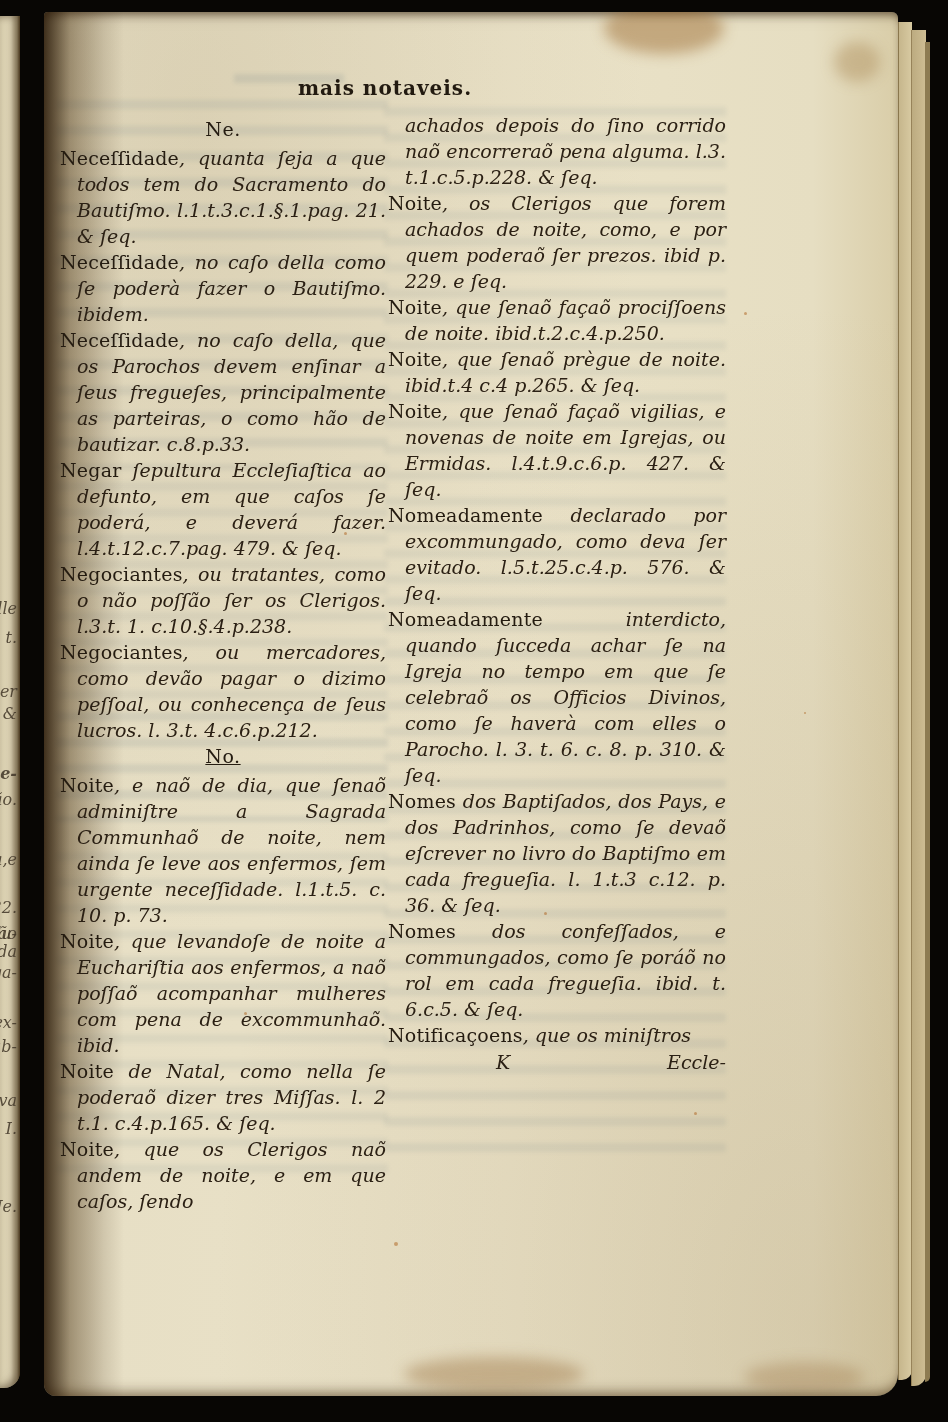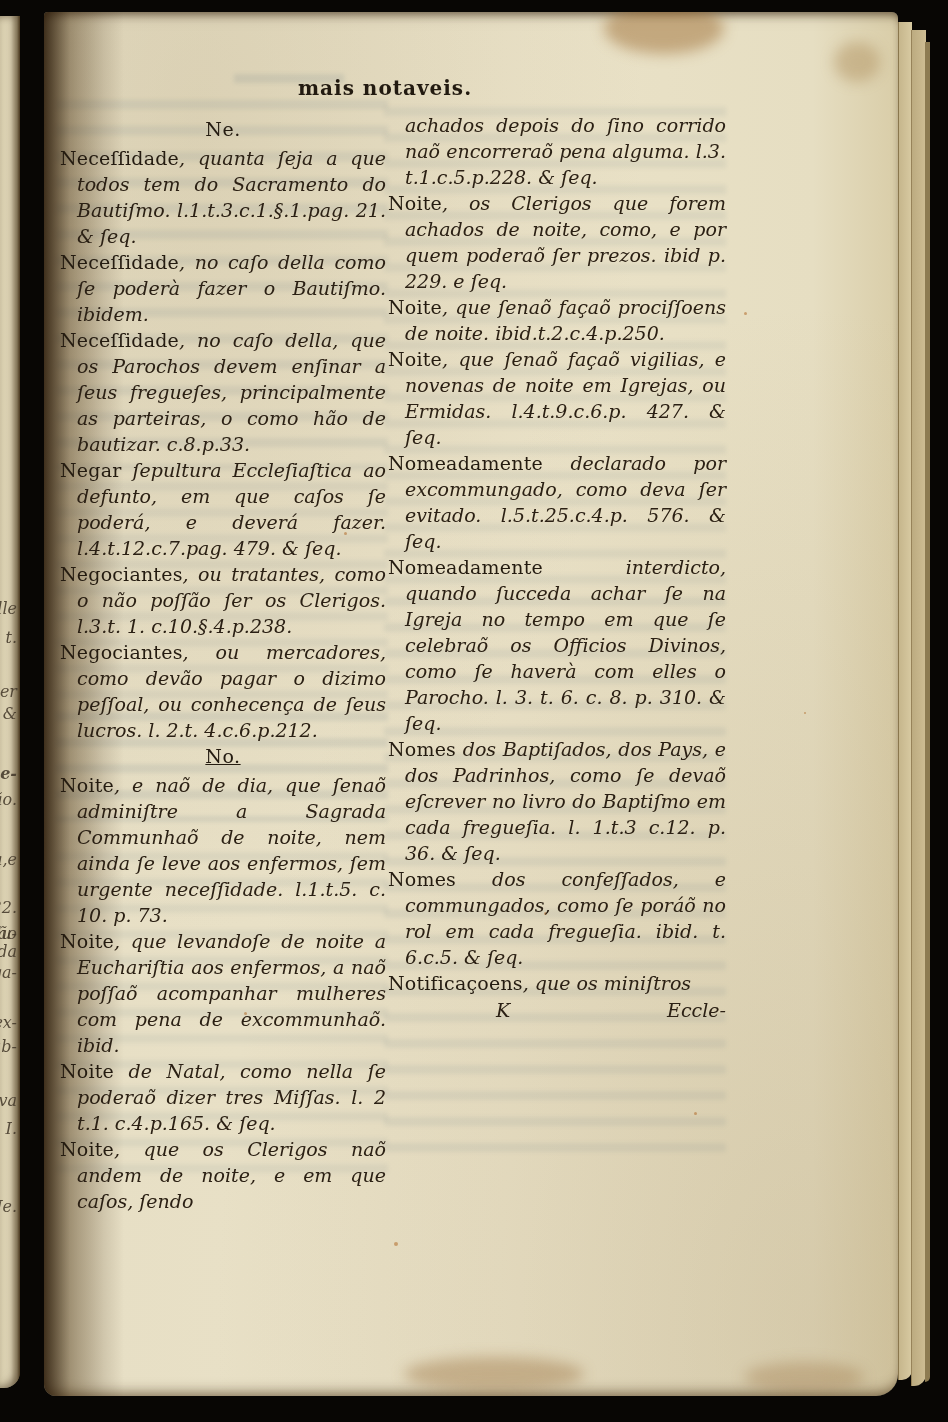--- a/index.html
+++ b/index.html
@@ -149,31 +149,32 @@
   <div class="gutter-shade"></div>
 
   <div class="header">mais notaveis.</div>
   <div class="col col-left" id="col-left">
       <div class="sec">Ne.</div>
       <p class="entry"><span class="hw">Neceſſidade</span><span class="bt">, quanta ſeja a que todos tem do Sacramento do Bautiſmo. l.1.t.3.c.1.§.1.pag. 21. &amp; ſeq.</span></p>
       <p class="entry"><span class="hw">Neceſſidade</span><span class="bt">, no caſo della como ſe poderà fazer o Bautiſmo. ibidem.</span></p>
       <p class="entry"><span class="hw">Neceſſidade</span><span class="bt">, no caſo della, que os Parochos devem enſinar a ſeus fregueſes, principalmente as parteiras, o como hão de bautizar. c.8.p.33.</span></p>
       <p class="entry"><span class="hw">Negar</span><span class="bt"> ſepultura Eccleſiaſtica ao defunto, em que caſos ſe poderá, e deverá fazer. l.4.t.12.c.7.pag. 479. &amp; ſeq.</span></p>
       <p class="entry"><span class="hw">Negociantes</span><span class="bt">, ou tratantes, como o não poſſão ſer os Clerigos. l.3.t. 1. c.10.§.4.p.238.</span></p>
-      <p class="entry"><span class="hw">Negociantes</span><span class="bt">, ou mercadores, como devão pagar o dizimo peſſoal, ou conhecença de ſeus lucros. l. 2.t. 4.c.6.p.212.</span></p>
+      <p class="entry"><span class="hw">Negociantes</span><span class="bt">, ou mercadores, como devão pagar o dizimo peſſoal, ou conhecença de ſeus lucros. l. 3.t. 4.c.6.p.212.</span></p>
       <div class="sec gap">No.</div>
       <p class="entry"><span class="hw">Noite</span><span class="bt">, e naõ de dia, que ſenaõ adminiſtre a Sagrada Communhaõ de noite, nem ainda ſe leve aos enfermos, ſem urgente neceſſidade. l.1.t.5. c. 10. p. 73.</span></p>
       <p class="entry"><span class="hw">Noite</span><span class="bt">, que levandoſe de noite a Euchariſtia aos enfermos, a naõ poſſaõ acompanhar mulheres com pena de excommunhaõ. ibid.</span></p>
       <p class="entry"><span class="hw">Noite</span><span class="bt"> de Natal, como nella ſe poderaõ dizer tres Miſſas. l. 2 t.1. c.4.p.165. &amp; ſeq.</span></p>
       <p class="entry"><span class="hw">Noite</span><span class="bt">, que os Clerigos naõ andem de noite, e em que caſos, ſendo</span></p>
     </div>
   <div class="col col-right" id="col-right">
       <p class="entry cont"><span class="bt">achados depois do ſino corrido naõ encorreraõ pena alguma. l.3. t.1.c.5.p.228. &amp; ſeq.</span></p>
       <p class="entry"><span class="hw">Noite</span><span class="bt">, os Clerigos que forem achados de noite, como, e por quem poderaõ ſer prezos. ibid p. 229. e ſeq.</span></p>
       <p class="entry"><span class="hw">Noite</span><span class="bt">, que ſenaõ façaõ prociſſoens de noite. ibid.t.2.c.4.p.250.</span></p>
+      <p class="entry"><span class="hw">Noite</span><span class="bt">, que ſenaõ prègue de noite. ibid.t.4 c.4 p.265. &amp; ſeq.</span></p>
       <p class="entry"><span class="hw">Noite</span><span class="bt">, que ſenaõ façaõ vigilias, e novenas de noite em Igrejas, ou Ermidas. l.4.t.9.c.6.p. 427. &amp; ſeq.</span></p>
       <p class="entry"><span class="hw">Nomeadamente</span><span class="bt"> declarado por excommungado, como deva ſer evitado. l.5.t.25.c.4.p. 576. &amp; ſeq.</span></p>
       <p class="entry"><span class="hw">Nomeadamente</span><span class="bt"> interdicto, quando ſucceda achar ſe na Igreja no tempo em que ſe celebraõ os Officios Divinos, como ſe haverà com elles o Parocho. l. 3. t. 6. c. 8. p. 310. &amp; ſeq.</span></p>
       <p class="entry"><span class="hw">Nomes</span><span class="bt"> dos Baptiſados, dos Pays, e dos Padrinhos, como ſe devaõ eſcrever no livro do Baptiſmo em cada fregueſia. l. 1.t.3 c.12. p. 36. &amp; ſeq.</span></p>
       <p class="entry"><span class="hw">Nomes</span><span class="bt"> dos confeſſados, e commungados, como ſe poráõ no rol em cada fregueſia. ibid. t. 6.c.5. &amp; ſeq.</span></p>
       <p class="entry"><span class="hw">Notificaçoens</span><span class="bt">, que os miniſtros</span></p>
       <div class="catch-row">
         <span>K</span>
         <span>Eccle-</span>
       </div>

